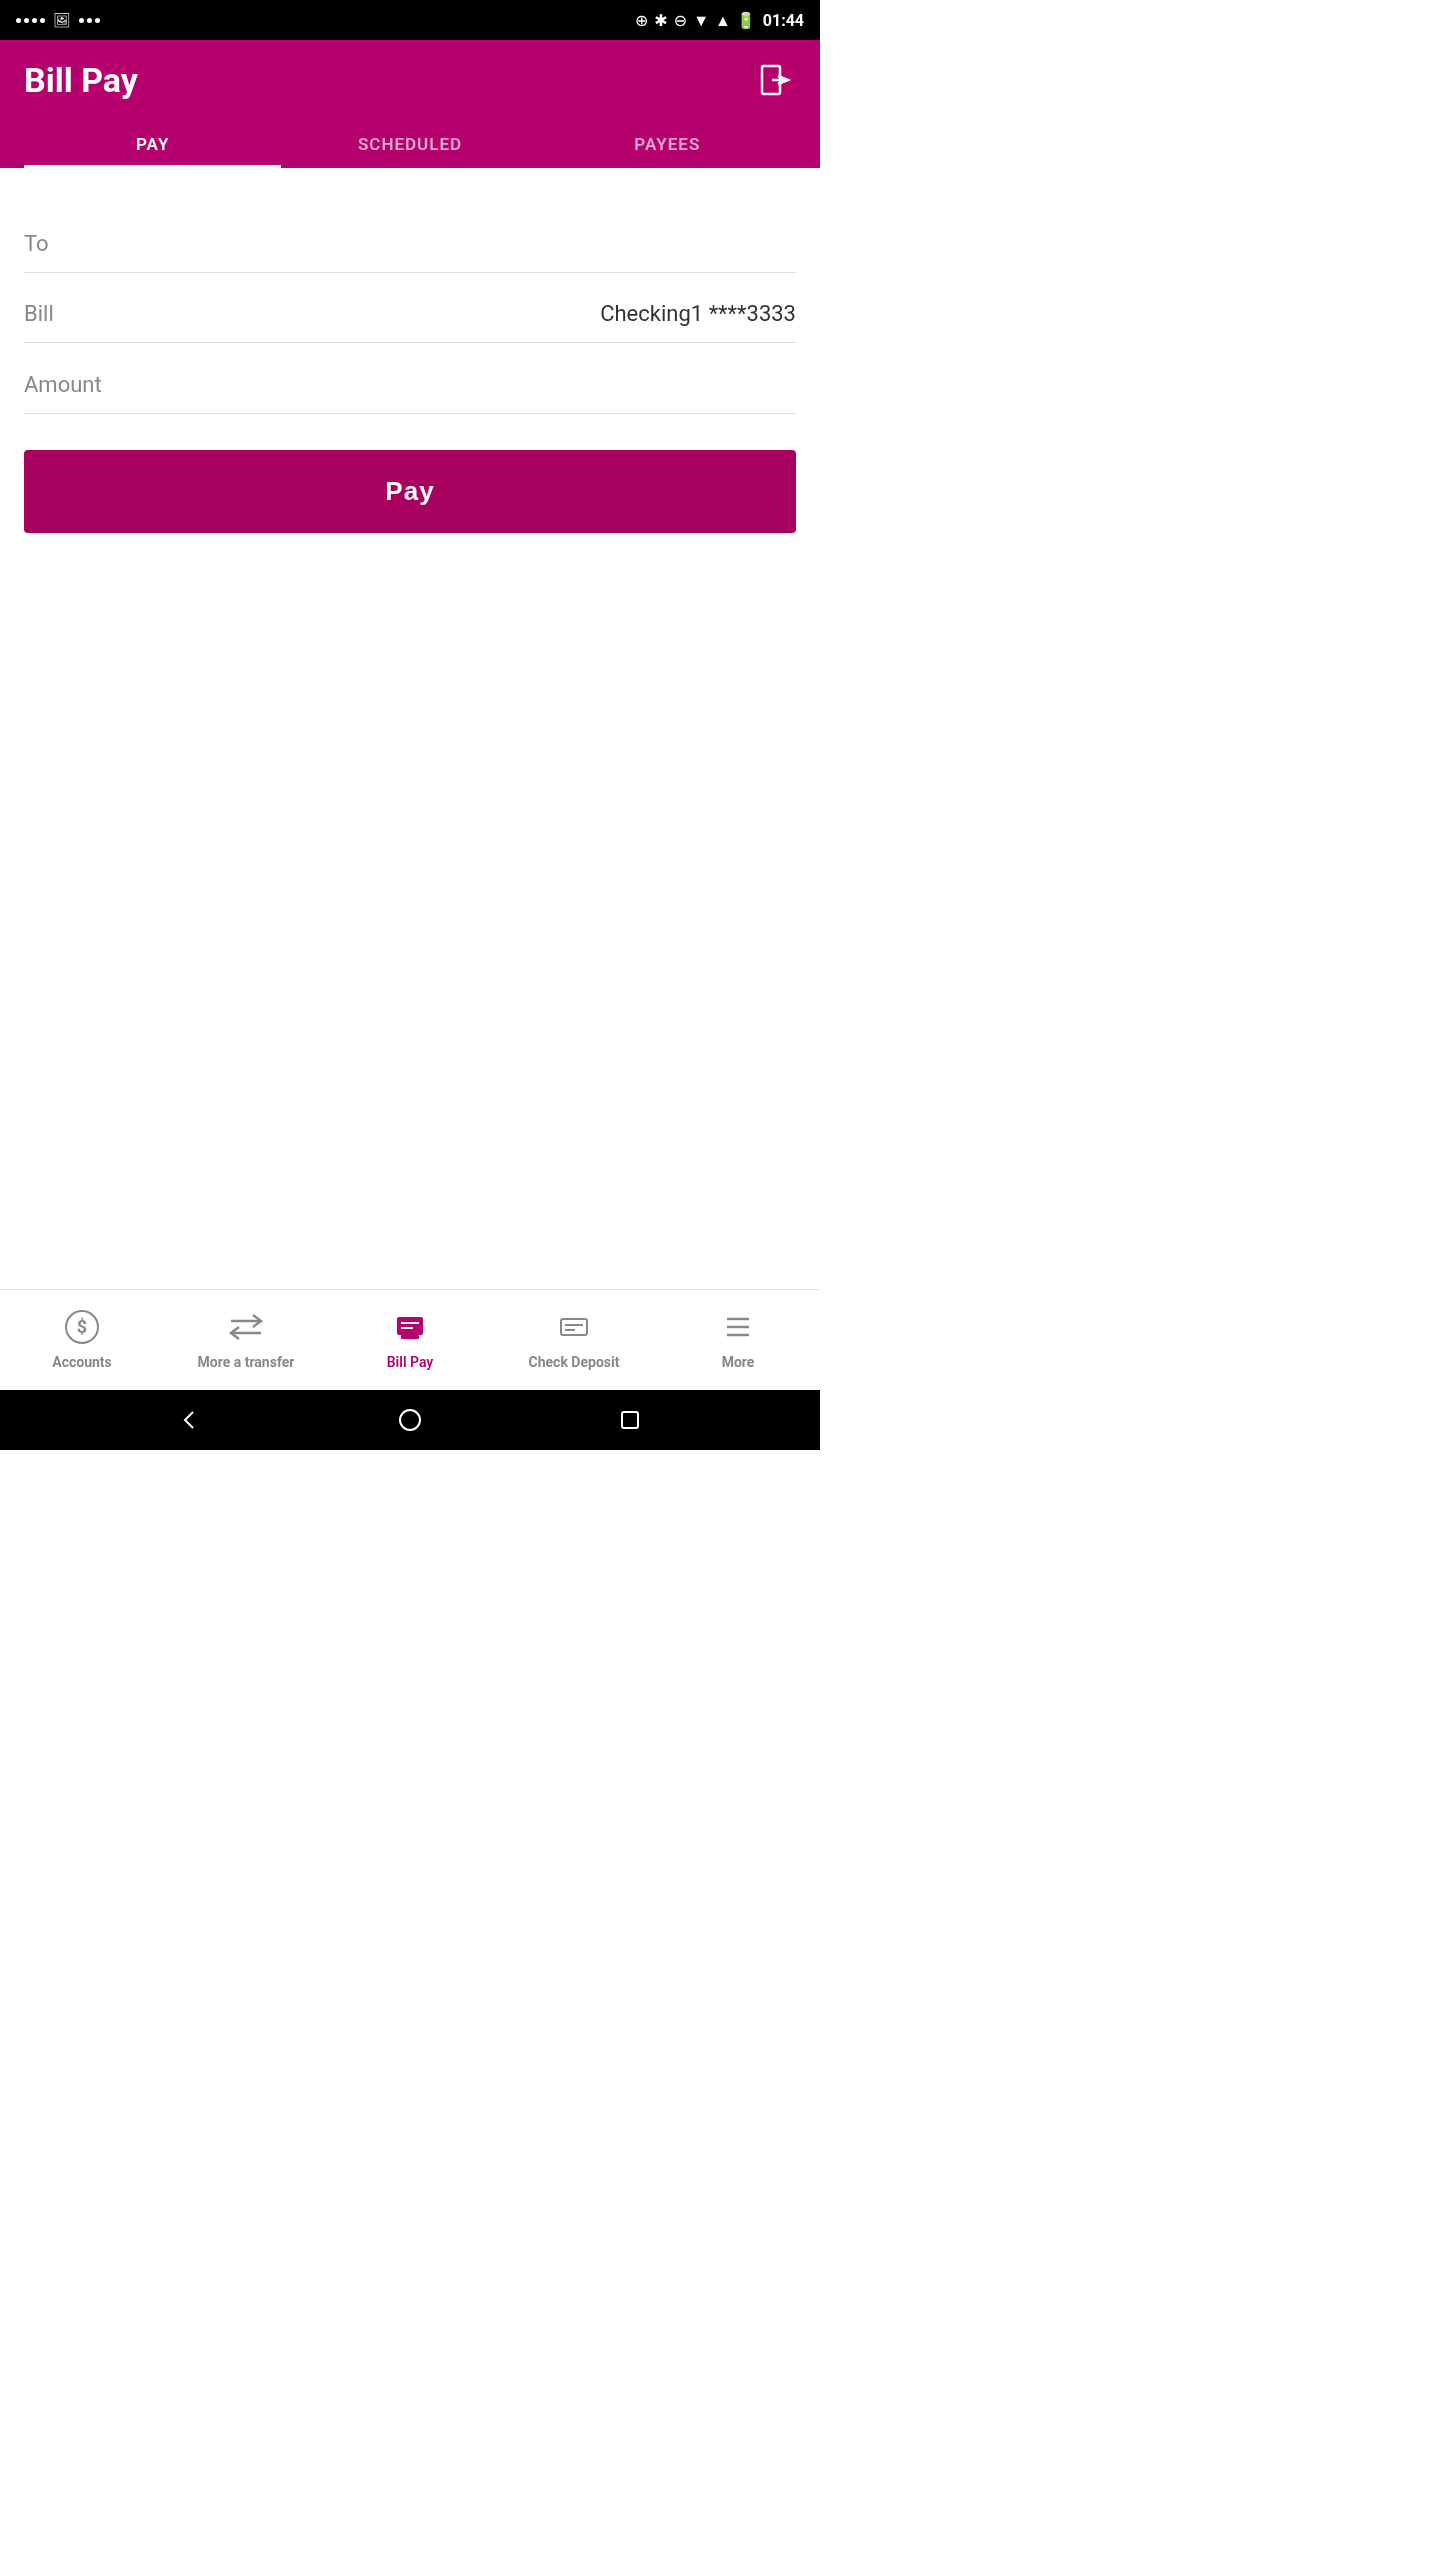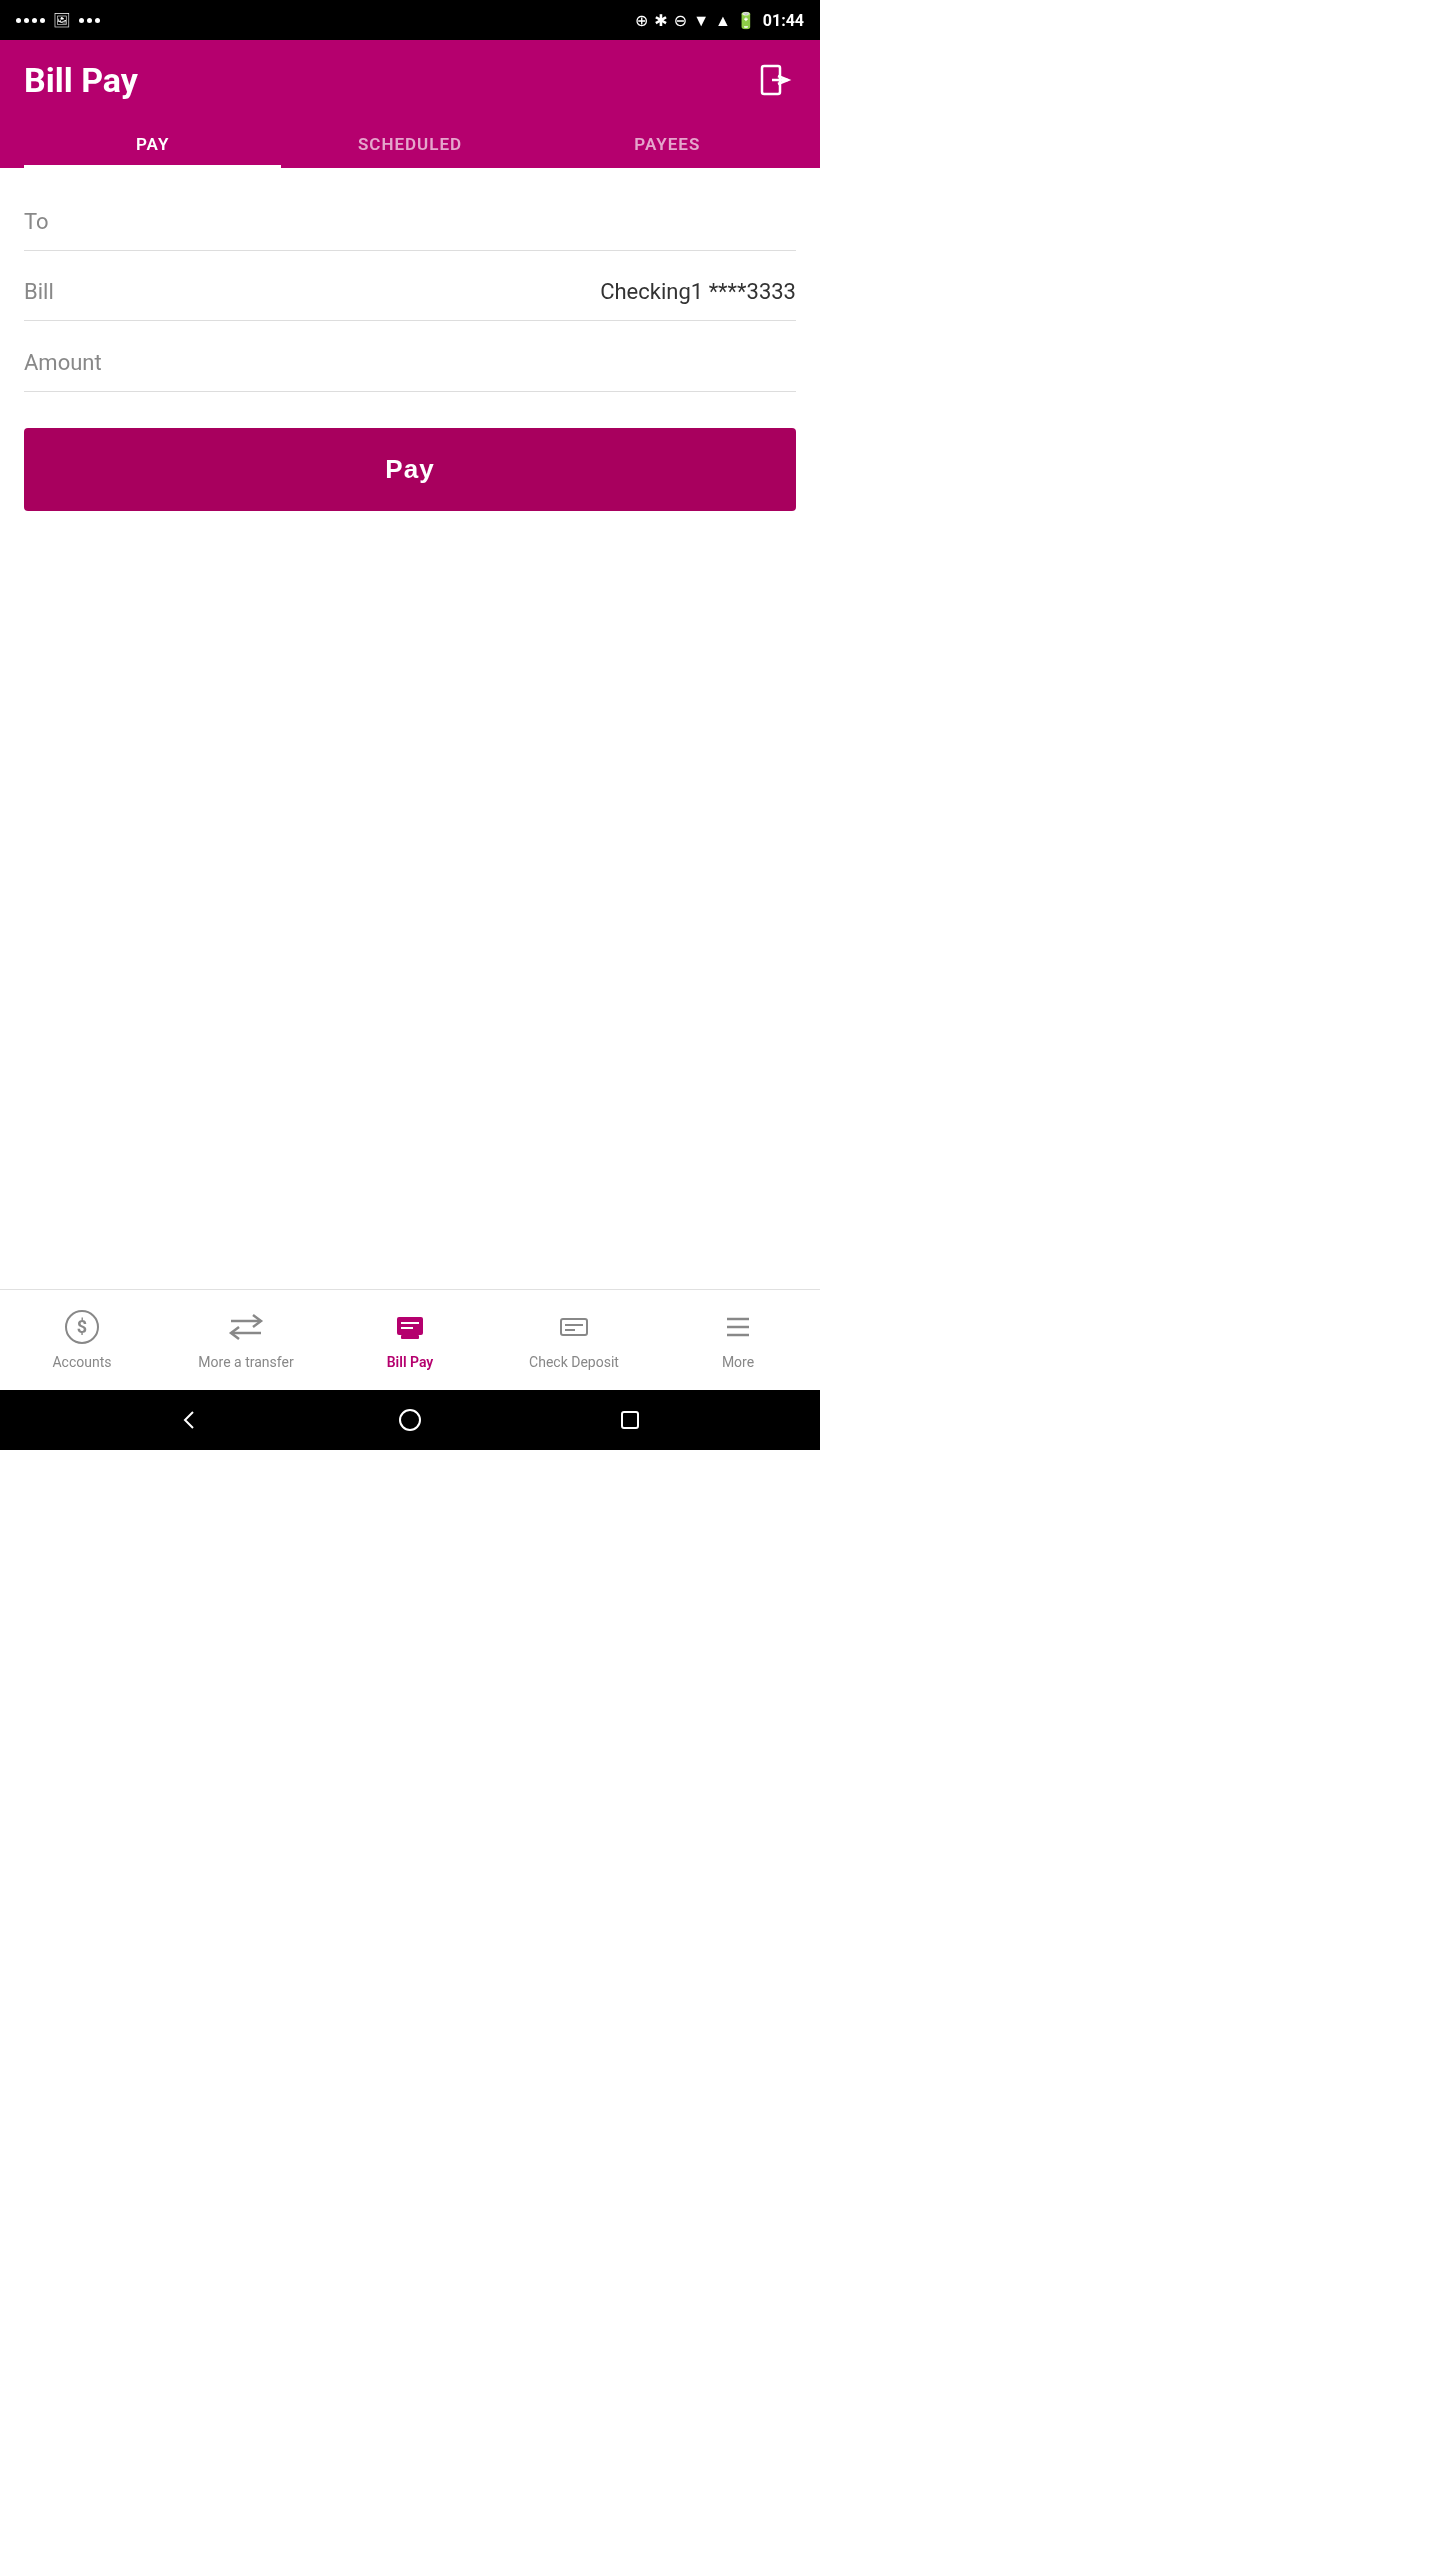--- a/index.html
+++ b/index.html
@@ -113,20 +113,21 @@
       right: 0;
       height: 3px;
       background: #fff;
     }
 
     
     .form-area {
       flex: 1;
       padding: 12px 24px;
       background: #fff;
+      margin-top: 22px;
     }
 
     .field-row {
       display: flex;
       align-items: center;
       justify-content: space-between;
       padding: 28px 0 16px 0;
       border-bottom: 1px solid #ddd;
     }
 
@@ -181,20 +182,21 @@
       width: 42px;
       height: 42px;
       display: flex;
       align-items: center;
       justify-content: center;
     }
 
     .nav-label {
       font-size: 14px;
       color: #888;
+      font-weight: bold;
     }
 
     .nav-item.active .nav-label {
       color: #b5006e;
     }
 
     .nav-item.active .nav-icon svg {
       fill: #b5006e;
     }
 

